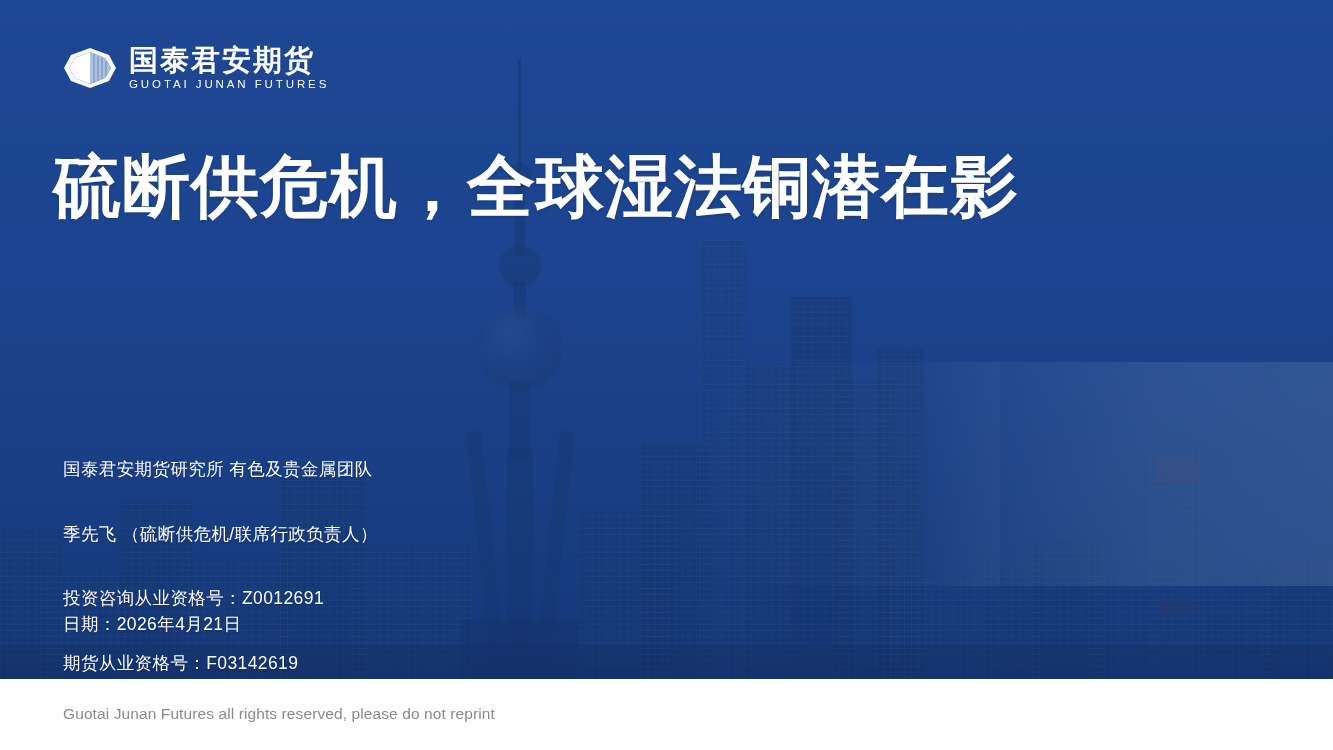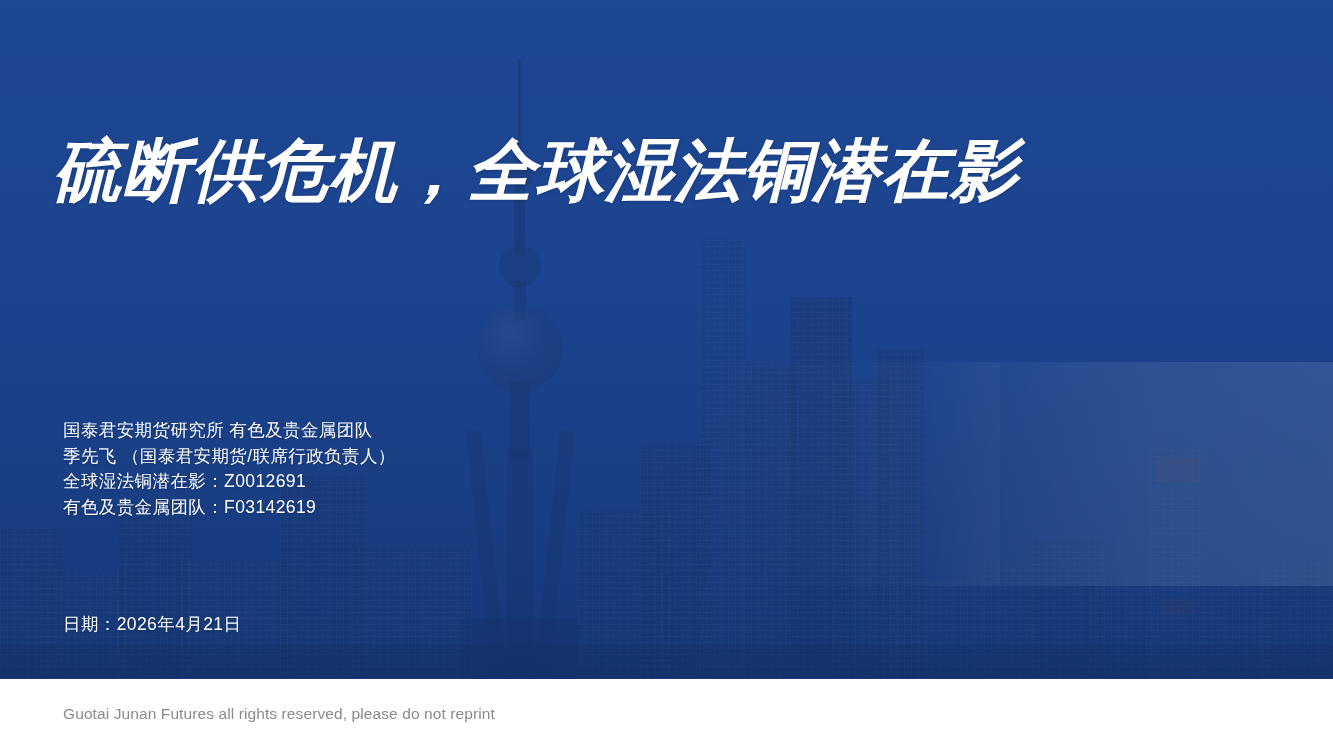--- a/index.html
+++ b/index.html
@@ -227,45 +227,44 @@
     letter-spacing: 2.9px;
     line-height: 1.25;
     margin-top: 2px;
     font-family: "Liberation Sans", sans-serif;
   }
 
   
   .title {
     position: absolute;
     left: 53px;
-    top: 116px;
+    top: 132px;
     width: 1240px;
     font-family: "DejaVu Sans", "Liberation Sans", sans-serif;
     font-size: 68px;
     font-weight: bold;
     line-height: 1.62;
     color: #ffffff;
     letter-spacing: 1px;
     text-shadow: 0 1px 3px rgba(10,30,60,0.25);
-    font-style: italic;
   }
 
   
   .authors {
     position: absolute;
     left: 63px;
     top: 418px;
     color: #ffffff;
     font-size: 17.5px;
     line-height: 25.5px;
     letter-spacing: 0.4px;
     font-family: "Liberation Sans", "DejaVu Sans", sans-serif;
     text-shadow: 0 1px 2px rgba(10,30,60,0.30);
   }
-  .authors div { white-space: nowrap; }
+  .authors div { white-space: nowrap; margin-top: 39px; }
 
   .date-line {
     position: absolute;
     left: 63px;
     top: 612px;
     color: #ffffff;
     font-size: 17.5px;
     letter-spacing: 0.4px;
     white-space: nowrap;
     font-family: "Liberation Sans", "DejaVu Sans", sans-serif;
@@ -371,30 +370,52 @@
     <div class="bg-haze2"></div>
     <div class="bg-haze"></div>
 
     <div style="position:absolute;inset:0;background:rgba(36,90,168,0.52);
                 mix-blend-mode:multiply;pointer-events:none;"></div>
     <div style="position:absolute;inset:0;
                 background:linear-gradient(180deg, rgba(42,92,168,0.30) 0%, rgba(30,72,140,0.34) 100%);
                 pointer-events:none;"></div>
   </div>
 
+  <div class="logo">
+    <svg class="logo-mark" viewBox="0 0 54 42">
+
+      <path d="M27 1 L46 8 L53 21 L46 34 L27 41 L8 34 L1 21 L8 8 Z" fill="#ffffff" opacity="0.97"></path>
+
+      <path d="M27 5 L42 11 L48 21 L42 31 L27 37 L12 31 L6 21 L12 11 Z" fill="#2a5aa6"></path>
+
+      <path d="M27 5 L27 37 L12 31 L6 21 L12 11 Z" fill="#ffffff"></path>
+
+      <path d="M27 5 L42 11 L48 21 L42 31 L27 37 Z" fill="#c7d3e6" opacity="0.85"></path>
+      <g stroke="#2a5aa6" stroke-width="1" opacity="0.55">
+        <line x1="31" y1="7" x2="31" y2="36"></line>
+        <line x1="35" y1="9" x2="35" y2="34"></line>
+        <line x1="39" y1="11" x2="39" y2="32"></line>
+        <line x1="43" y1="14" x2="43" y2="29"></line>
+      </g>
+    </svg>
+    <div class="logo-wordmark">
+      <div class="logo-cn">国泰君安期货</div>
+      <div class="logo-en">GUOTAI JUNAN FUTURES</div>
+    </div>
+  </div>
 
   <div class="title">
     <div>硫断供危机，全球湿法铜潜在影</div>
   </div>
 
   <div class="authors">
     <div>国泰君安期货研究所 有色及贵金属团队</div>
-    <div>季先飞 （国泰君安期货/联席行政负责人）</div>
-    <div>全球湿法铜潜在影：Z0012691</div>
-    <div>有色及贵金属团队：F03142619</div>
+    <div>季先飞 （硫断供危机/联席行政负责人）</div>
+    <div>投资咨询从业资格号：Z0012691</div>
+    <div>期货从业资格号：F03142619</div>
   </div>
 
   <div class="date-line">日期：2026年4月21日</div>
 
   <div class="footer">
     <div class="footer-text">Guotai Junan Futures all rights reserved, please do not reprint</div>
   </div>
 
 </div>
 

